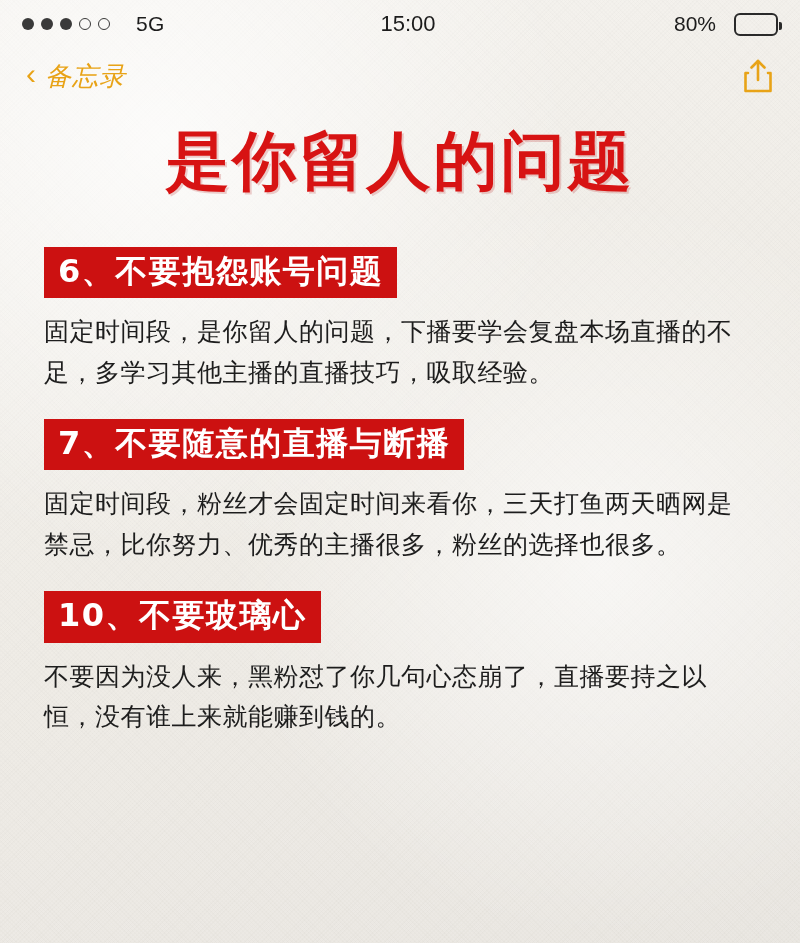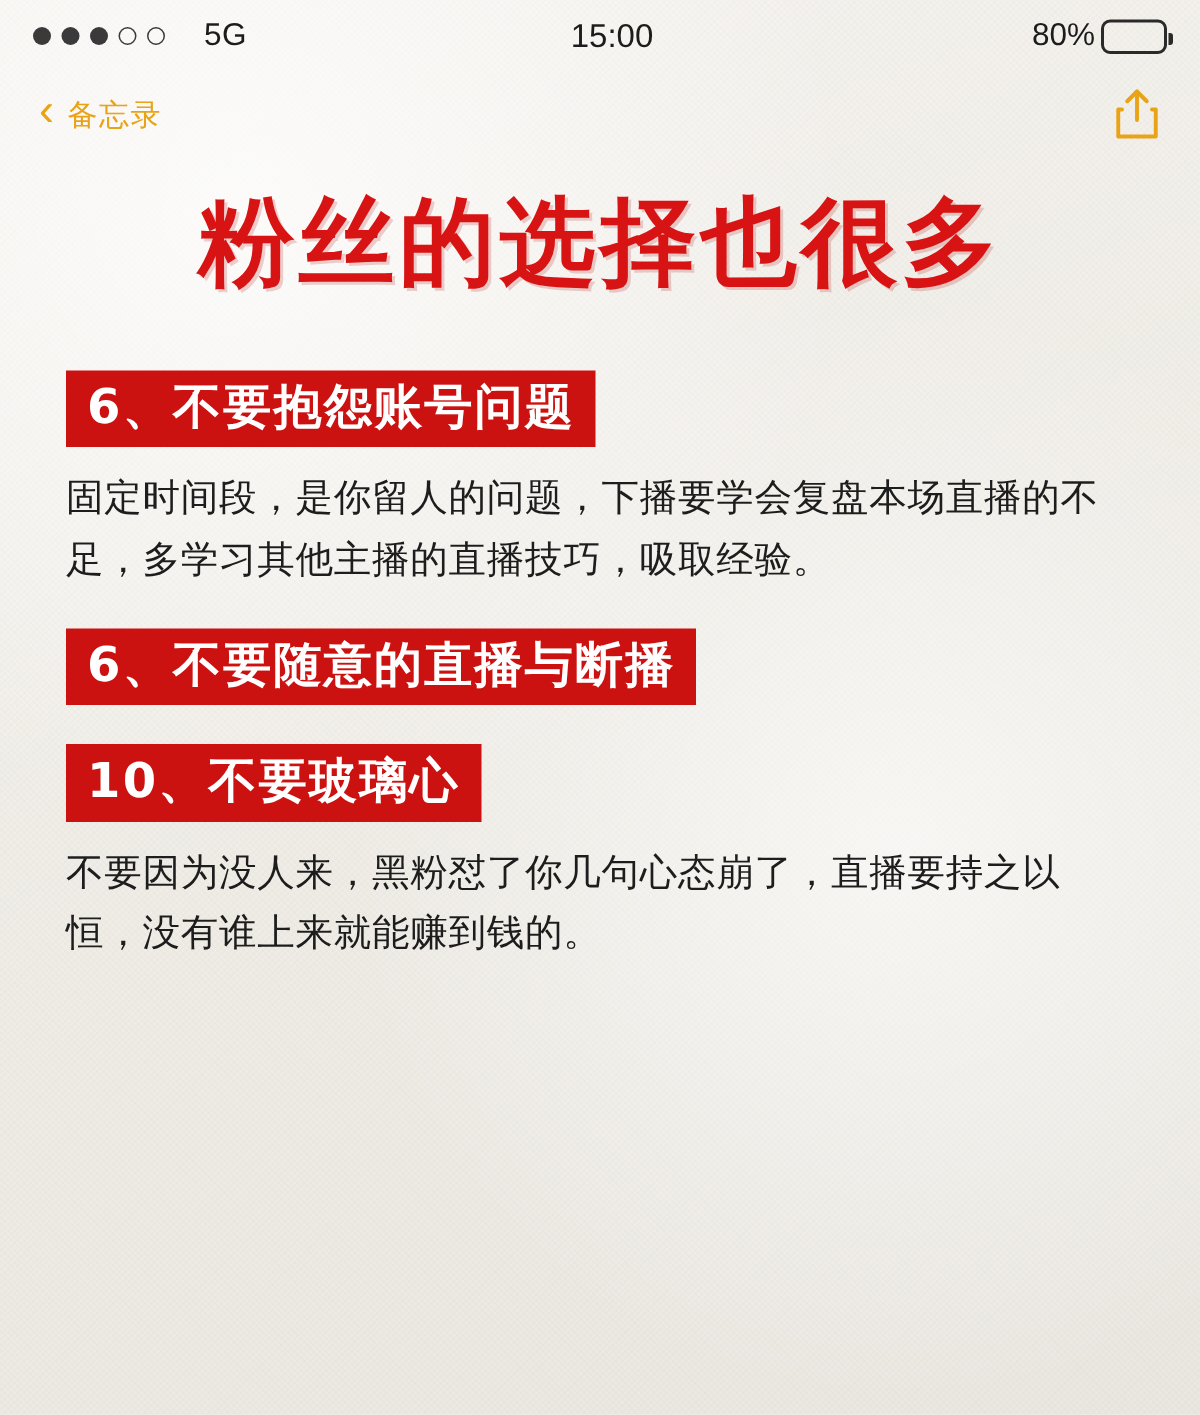--- a/index.html
+++ b/index.html
@@ -65,21 +65,21 @@
     text-align: center;
     font-size: 22px;
     color: #1c1c1c;
     font-weight: 500;
     pointer-events: none;
   }
   .status-right {
     margin-left: auto;
     display: flex;
     align-items: center;
-    gap: 4px;
+    gap: 18px;
     text-align: center;
   }
   .battery-pct {
     font-size: 21px;
     color: #1c1c1c;
     font-weight: 500;
   }
   .battery {
     position: relative;
     width: 44px;
@@ -121,24 +121,25 @@
     cursor: pointer;
   }
   .chevron {
     font-size: 30px;
     line-height: 1;
     font-weight: 400;
     color: #e8a317;
     transform: translateY(-2px);
   }
   .back-label {
-    font-size: 20px;
+    font-size: 26px;
     color: #e8a317;
     font-weight: 500;
     letter-spacing: 1px;
+    font-style: italic;
   }
   .share-icon {
     margin-left: auto;
     width: 32px;
     height: 36px;
     position: relative;
     cursor: pointer;
   }
 
   
@@ -215,33 +216,34 @@
     <div class="share-icon">
       <svg viewBox="0 0 32 36" width="32" height="36" aria-hidden="true">
         <path d="M16 3 L16 22" stroke="#e8a317" stroke-width="2.6" fill="none" stroke-linecap="round"></path>
         <path d="M9.5 9.5 L16 3 L22.5 9.5" stroke="#e8a317" stroke-width="2.6" fill="none" stroke-linecap="round" stroke-linejoin="round"></path>
         <path d="M6 15 L3.5 15 L3.5 33 L28.5 33 L28.5 15 L26 15" stroke="#e8a317" stroke-width="2.6" fill="none" stroke-linecap="round" stroke-linejoin="round"></path>
       </svg>
     </div>
   </div>
 
   <div class="title-wrap">
-    <span class="main-title">粉丝的选择也很多</span>
+    <span class="main-title">是你留人的问题</span>
   </div>
 
   <div class="content">
 
     <div class="item">
       <div class="item-head">6、不要抱怨账号问题</div>
       <div class="item-body">固定时间段，是你留人的问题，下播要学会复盘本场直播的不足，多学习其他主播的直播技巧，吸取经验。</div>
     </div>
 
 
     <div class="item">
-      <div class="item-head">6、不要随意的直播与断播</div>
+      <div class="item-head">7、不要随意的直播与断播</div>
+      <div class="item-body">固定时间段，粉丝才会固定时间来看你，三天打鱼两天晒网是禁忌，比你努力、优秀的主播很多，粉丝的选择也很多。</div>
     </div>
 
 
     <div class="item">
       <div class="item-head">10、不要玻璃心</div>
       <div class="item-body">不要因为没人来，黑粉怼了你几句心态崩了，直播要持之以恒，没有谁上来就能赚到钱的。</div>
     </div>
 
   </div>
 </div>

